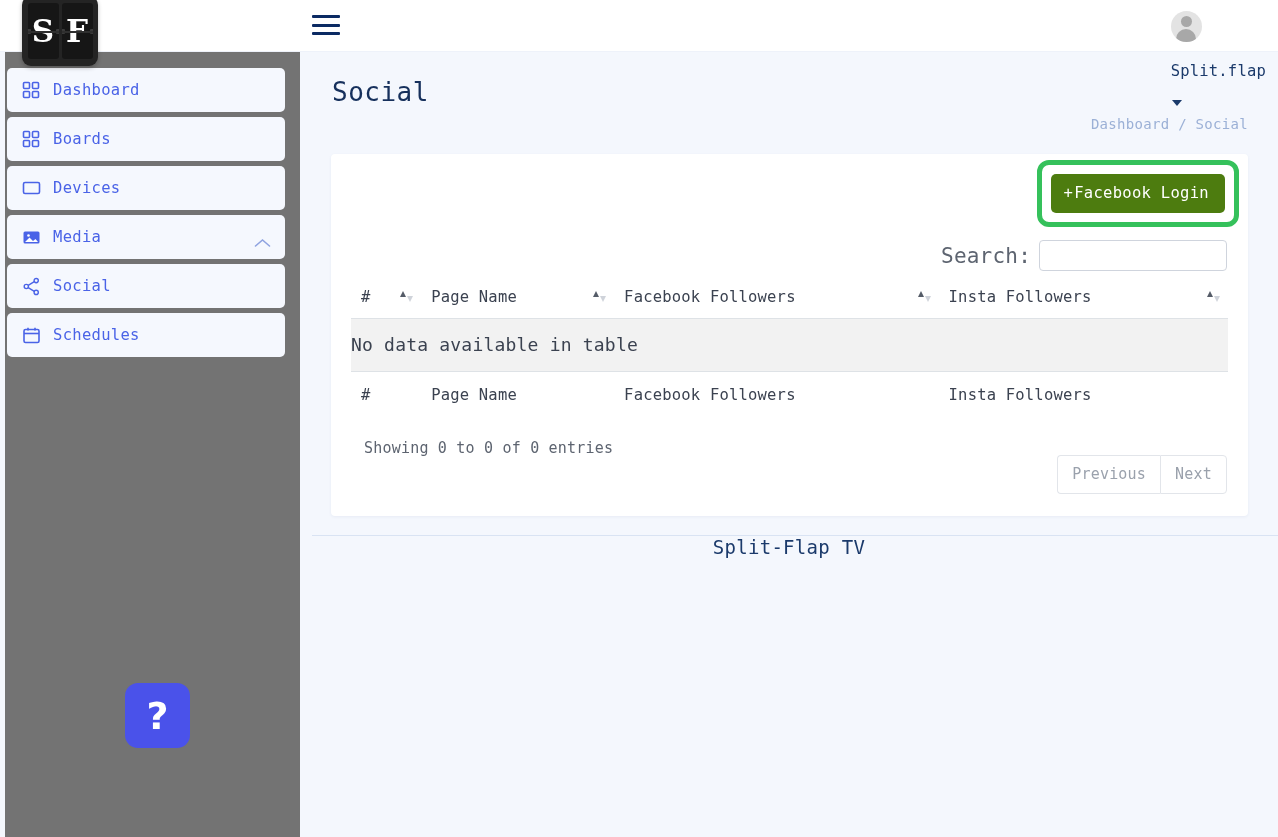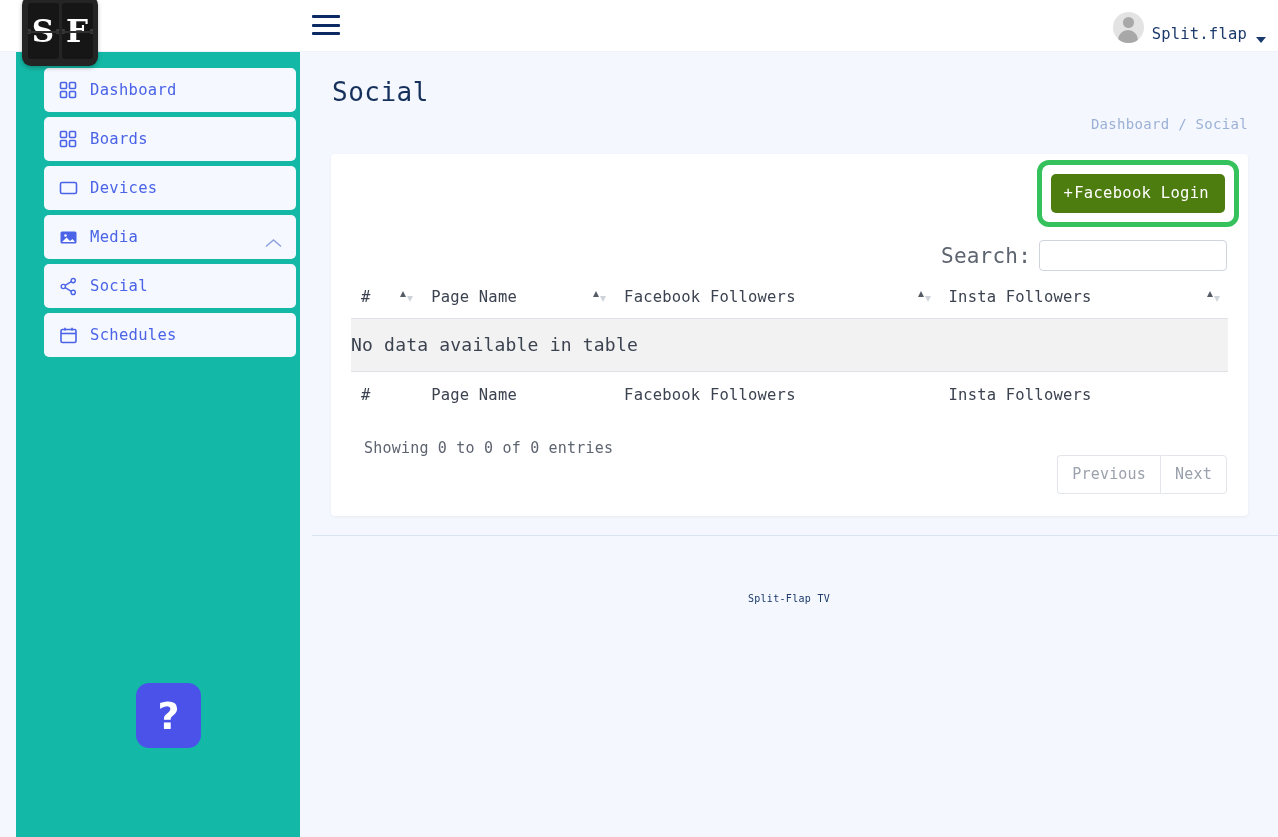--- a/index.html
+++ b/index.html
@@ -85,23 +85,24 @@
     width: 100%;
     background: #0b2a63;
     border-radius: 1px;
   }
 
   .user-menu {
     position: absolute;
     right: 12px; top: 11px;
     height: 32px;
     display: flex;
-    align-items: flex-end;
-    gap: 8px;
+    align-items: flex-start;
+    gap: 20px;
     cursor: pointer;
+    flex-direction: column;
   }
   .avatar {
     width: 31px; height: 31px;
     border-radius: 50%;
     background: #e3e3e3;
     position: relative;
     overflow: hidden;
     flex: none;
   }
   .avatar::before {
@@ -131,25 +132,25 @@
     width: 0; height: 0;
     border-left: 5px solid transparent;
     border-right: 5px solid transparent;
     border-top: 6px solid #1b3a6b;
     margin-left: 1px;
   }
 
   
   .sidebar {
     position: absolute;
-    left: 16px; top: 52px;
+    left: 5px; top: 52px;
     width: 300px;
     height: 785px;
-    background: #14b8a6;
-    padding: 16px 20px 0 28px;
+    background: #737373;
+    padding: 16px 20px 0 2px;
     overflow: hidden;
   }
   .nav-item {
     position: relative;
     height: 44px;
     margin-bottom: 5px;
     background: #f5f8fe;
     border-radius: 5px;
     display: flex;
     align-items: center;
@@ -374,23 +375,23 @@
     position: absolute;
     left: 312px; top: 535px;
     width: 966px; height: 1px;
     background: #d9e3f3;
   }
   .page-footer {
     position: absolute;
     left: 300px; top: 536px;
     width: 978px; height: 68px;
     display: flex;
-    align-items: flex-end;
+    align-items: flex-start;
     justify-content: center;
-    font-size: 10px;
+    font-size: 19px;
     color: #1b3a6b;
     letter-spacing: .3px;
   }
 </style>
 </head>
 <body>
 
 <div class="topbar">
 
   <div class="logo">

